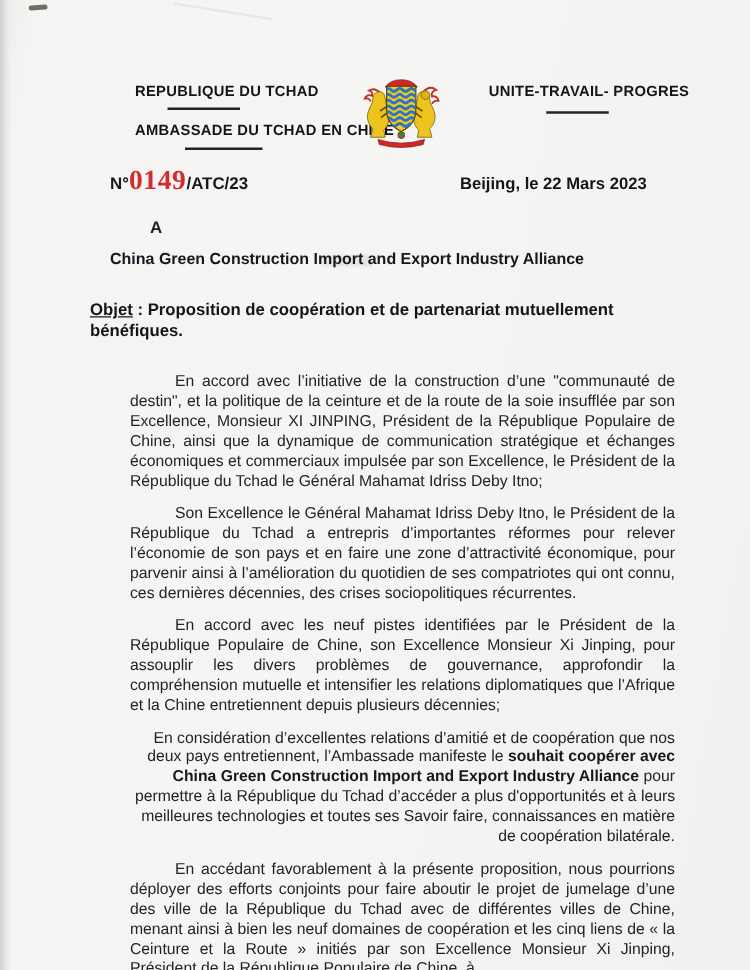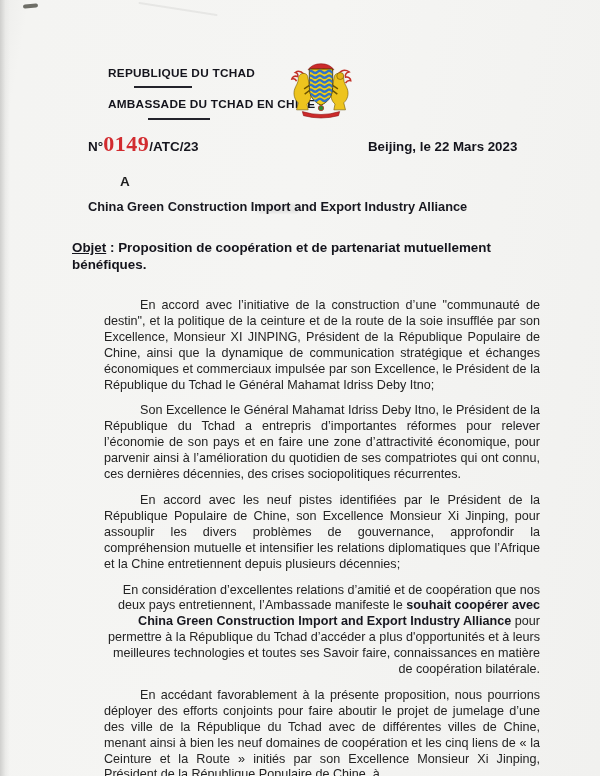--- a/index.html
+++ b/index.html
@@ -125,20 +125,26 @@
         <path d="M38 53 q4 -4 8 0 t8 0 t8 0 t8 0 t8 0 t8 0"></path>
         <path d="M38 61 q4 -4 8 0 t8 0 t8 0 t8 0 t8 0 t8 0"></path>
         <path d="M38 69 q4 -4 8 0 t8 0 t8 0 t8 0 t8 0 t8 0"></path>
       </g>
 
       <circle cx="60" cy="83" r="4.5" fill="#2f8c33" stroke="#b23128" stroke-width="1.4"></circle>
       <path d="M28 89 Q60 99 92 89 L90 96 Q60 104 30 96 Z" fill="#cc2a2a" stroke="#8c1418" stroke-width="1"></path>
     </svg>
   </div>
 
+  <div class="motto-block">
+    <div class="hd-unit">
+      <div class="hd-line">UNITE-TRAVAIL- PROGRES</div>
+      <div class="rule rule-3"></div>
+    </div>
+  </div>
 
   <div class="ref">
     <span class="ref-prefix">N°</span>
       <span class="ref-num" id="refNum" style="color: rgb(210, 44, 48);">0149</span>
       <span class="ref-suffix">/ATC/23</span>
   </div>
   <div class="dateline">Beijing, le 22 Mars 2023</div>
 
   <div class="salutation">A</div>
   <div class="recipient">

